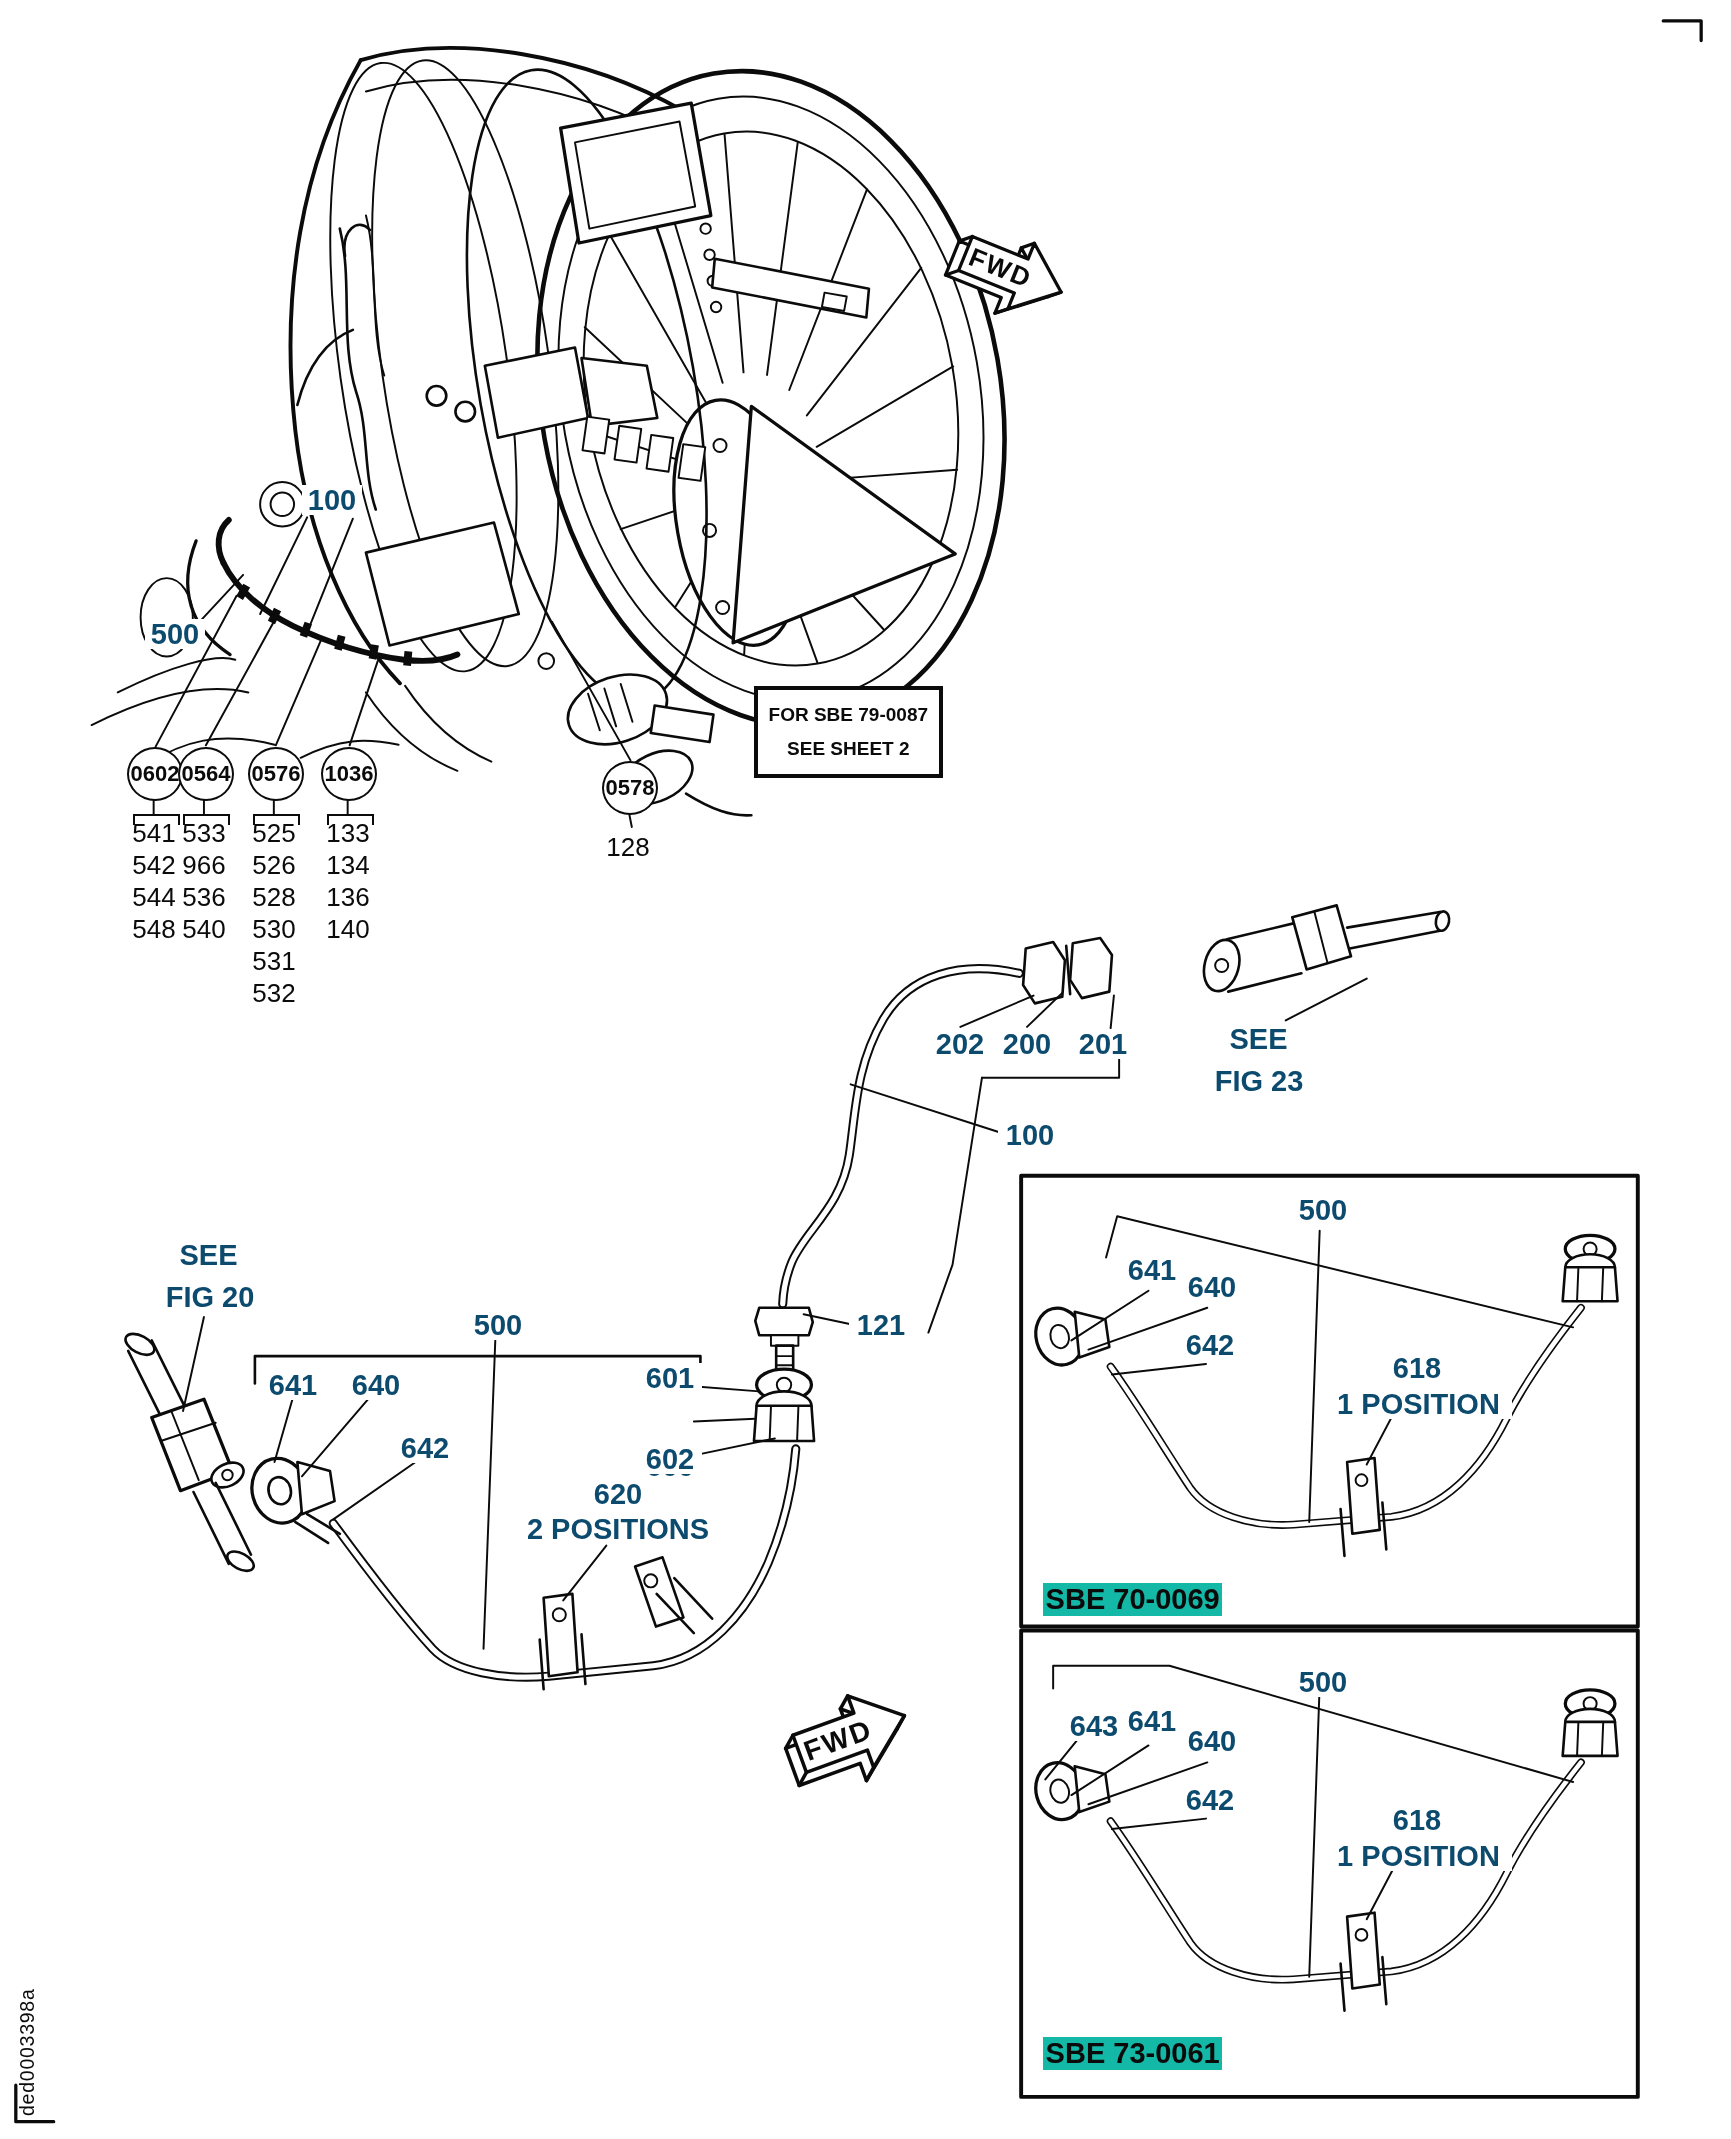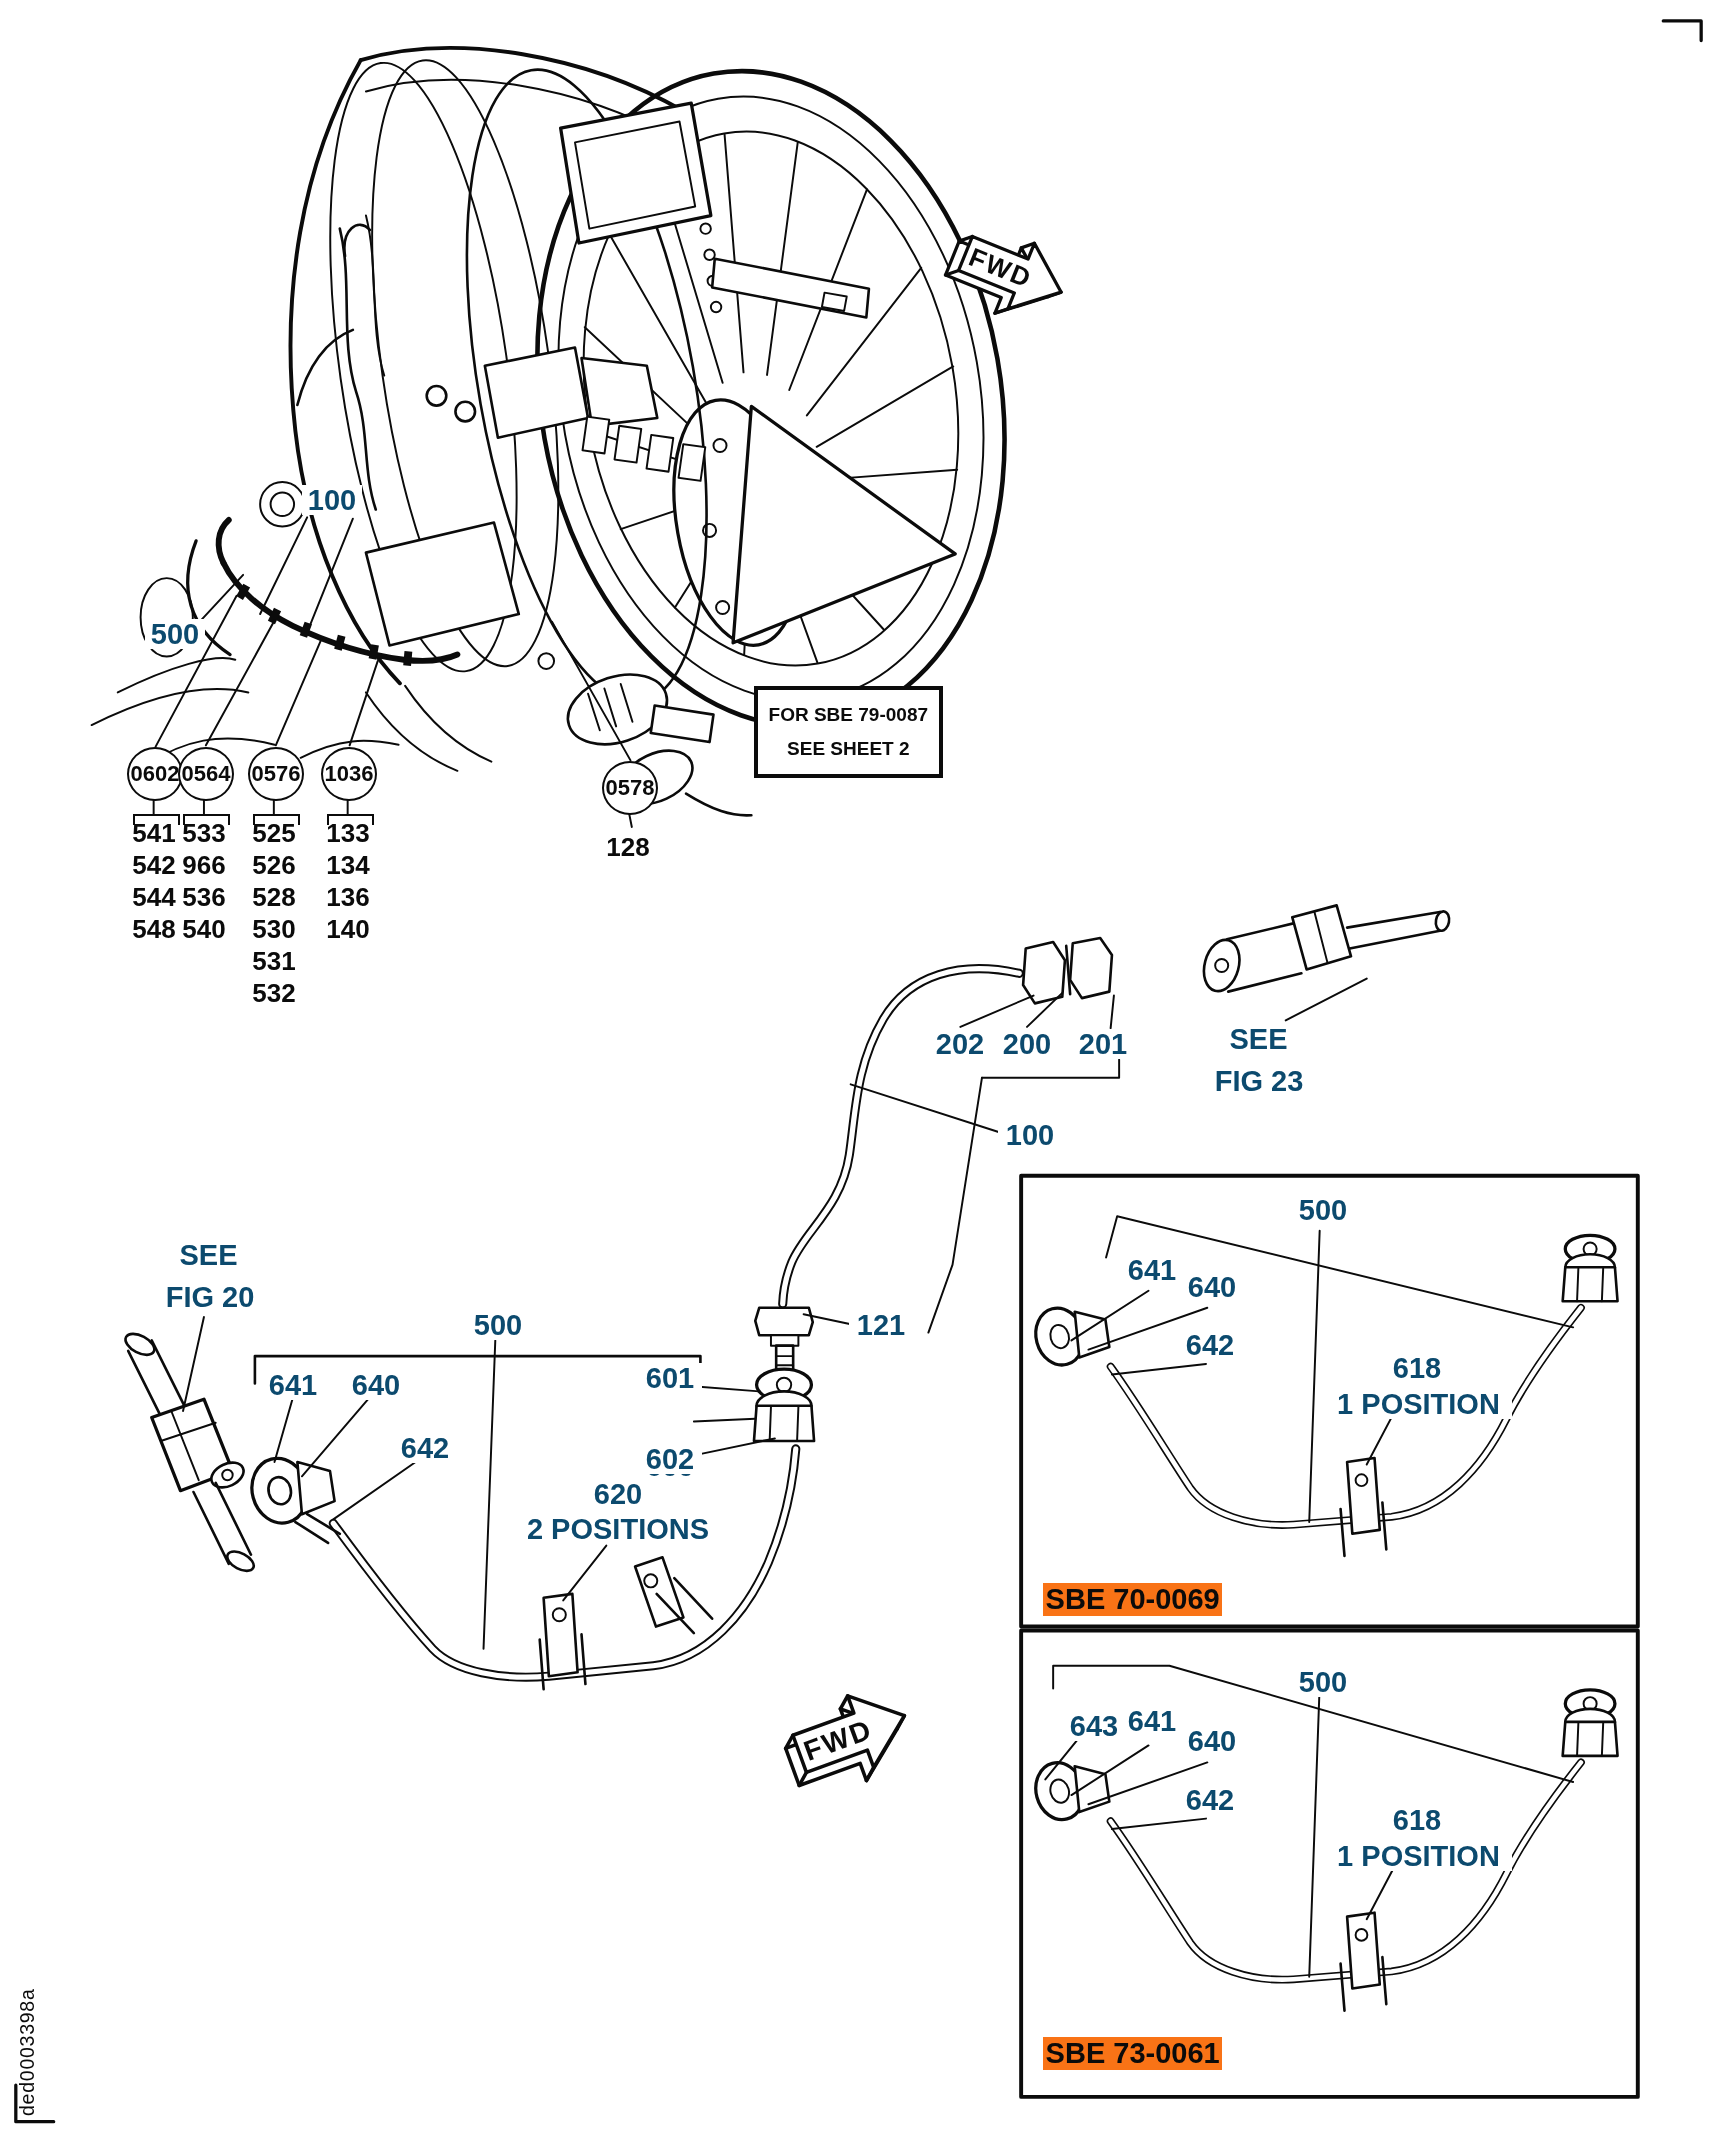--- a/index.html
+++ b/index.html
@@ -15,29 +15,29 @@
   .circle{
     position:absolute;width:52px;height:50px;border:2.6px solid #0b0b0b;border-radius:50%;
     display:flex;align-items:center;justify-content:center;
     font-weight:700;font-size:22px;background:#fff;
   }
   .bracket{
     position:absolute;width:43px;height:8.5px;
     border-top:2.6px solid #0b0b0b;border-left:2.6px solid #0b0b0b;border-right:2.6px solid #0b0b0b;
   }
   .col{
-    position:absolute;width:72px;text-align:center;font-weight:700;font-size:26px;line-height:32px;
+    position:absolute;width:72px;text-align:center;font-weight:400;font-size:26px;line-height:32px;
   }
   .notebox{
     position:absolute;left:754px;top:686px;width:165px;
     border:4.6px solid #0b0b0b;padding:7.8px 7.8px;background:#fff;
     font-weight:700;font-size:19px;line-height:34px;white-space:nowrap;text-align:center;
   }
   .insettitle{
-    position:absolute;font-weight:700;font-size:29px;white-space:nowrap;background:#f97316;padding:0 2.6px;
+    position:absolute;font-weight:700;font-size:29px;white-space:nowrap;background:#14b8a6;padding:0 2.6px;
   }
   .vtext{
     position:absolute;left:15.7px;top:2116px;transform:rotate(-90deg);transform-origin:0 0;
     font-size:19.6px;font-weight:400;letter-spacing:0.7px;white-space:nowrap;
   }
 </style>
 </head>
 <body>
 
 <svg id="art" viewBox="0 0 2651 3276">

